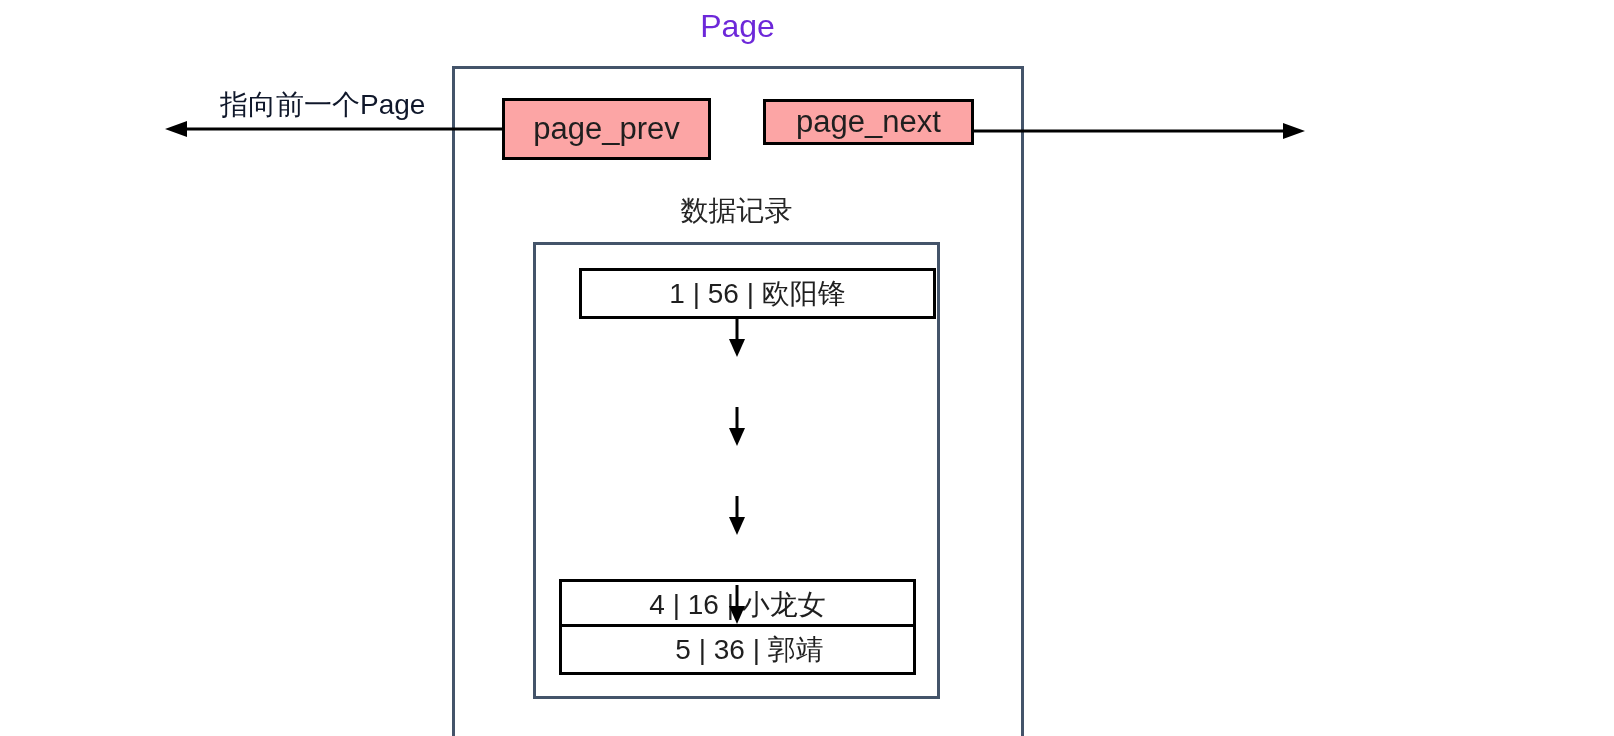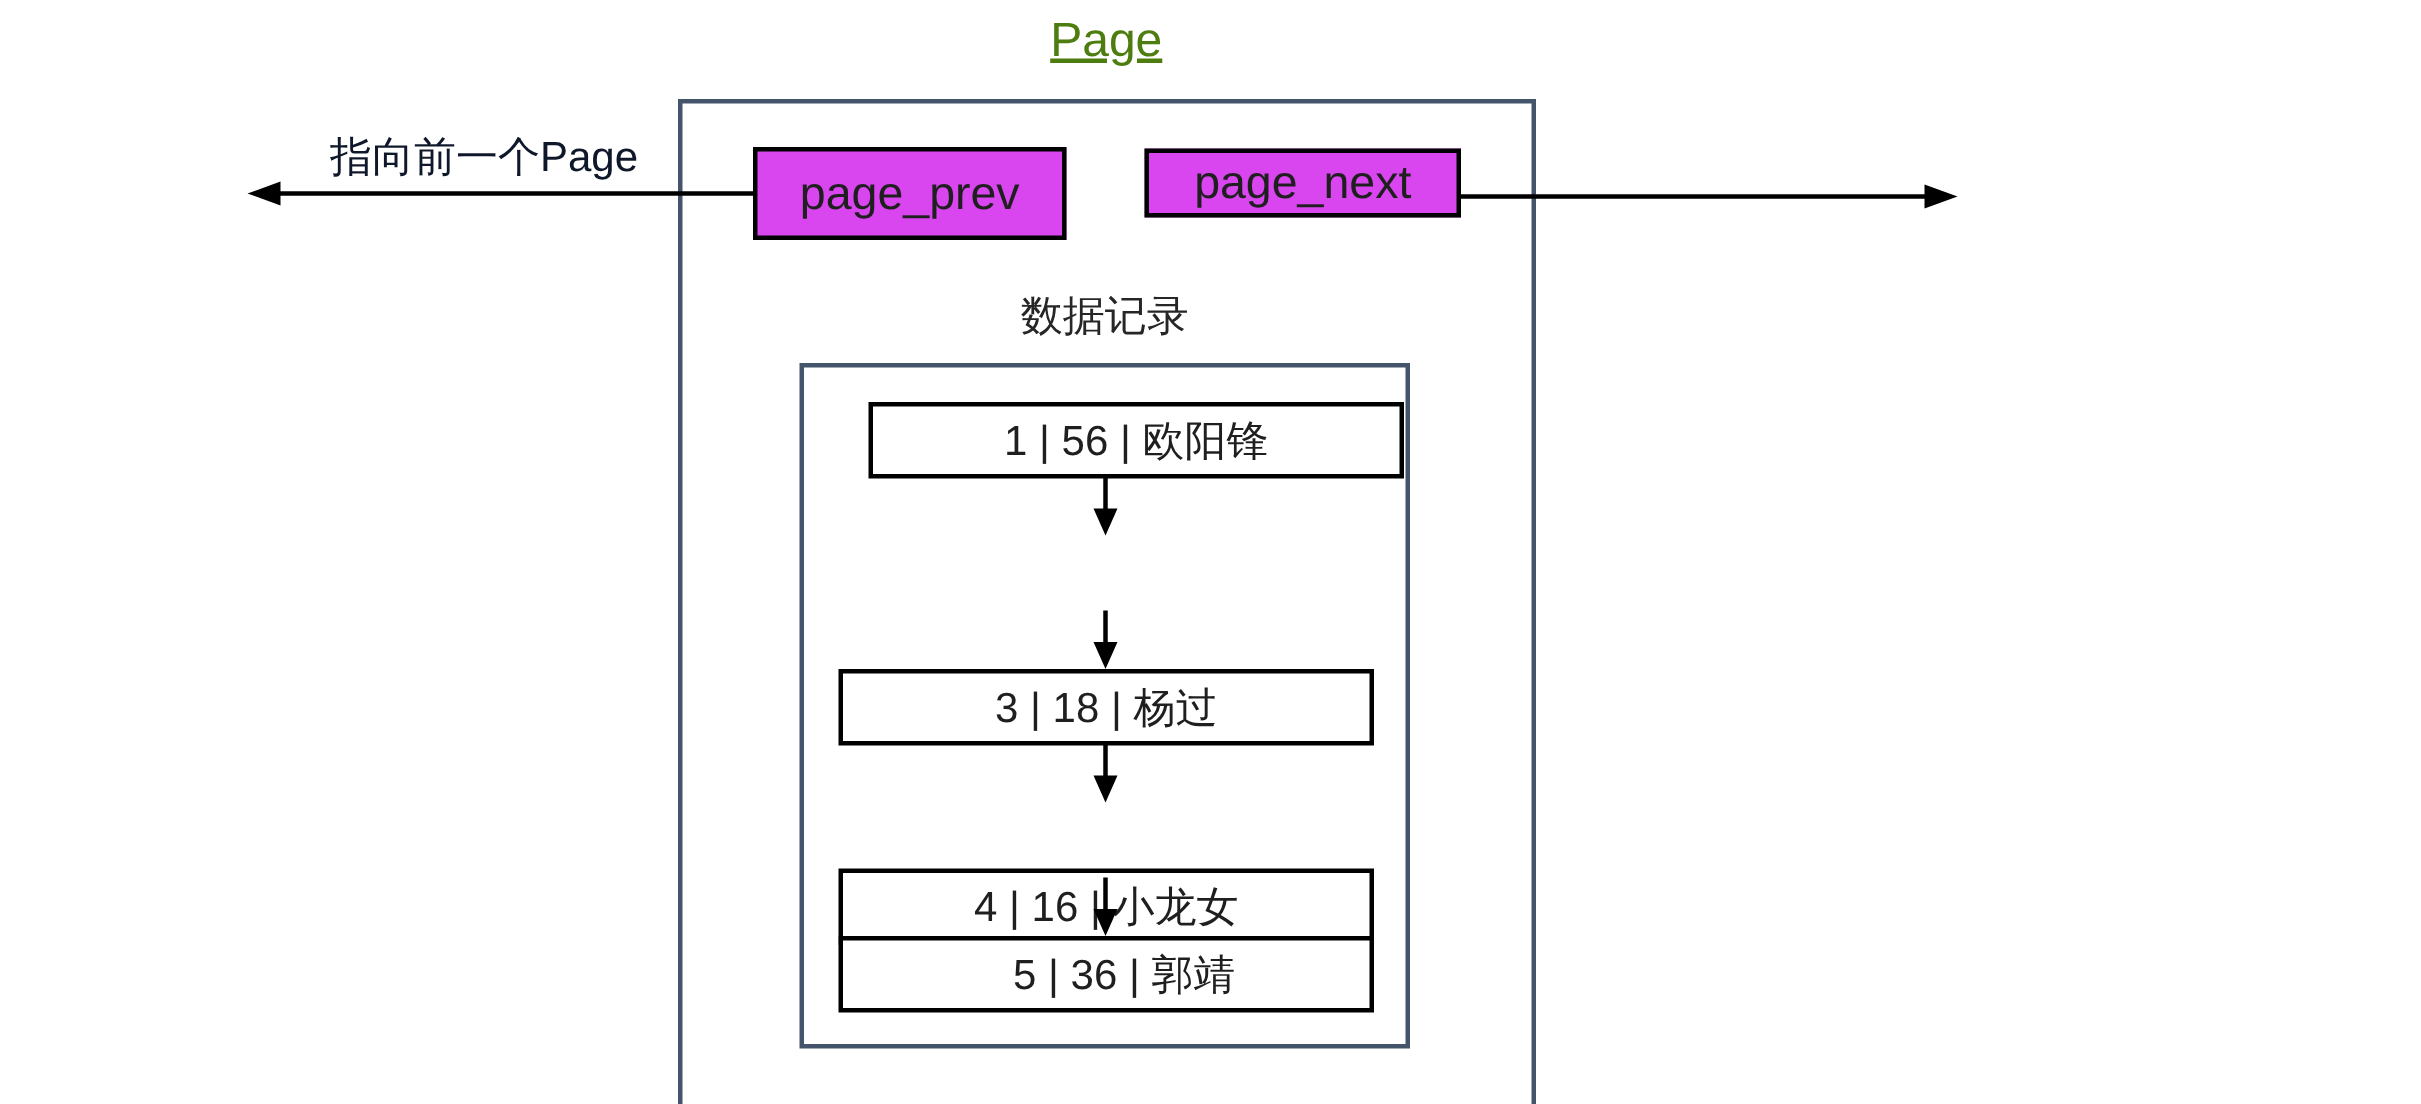--- a/index.html
+++ b/index.html
@@ -15,33 +15,32 @@
     background: #ffffff;
     overflow: hidden;
     color: #2b2b2b;
   }
   .abs { position: absolute; box-sizing: border-box; }
 
   .page-title {
     left: 452px; top: 8px; width: 571px;
     text-align: center;
     font-size: 32px;
-    color: #4d7c0f;
-    text-decoration: underline;
+    color: #6d28d9;
   }
 
   .outer-box {
     left: 452px; top: 66px; width: 572px; height: 690px;
     border: 3px solid #44546a;
     background: transparent;
   }
 
   .ptr-box {
     border: 3px solid #000000;
-    background: #d946ef;
+    background: #fca5a5;
     display: flex;
     align-items: center;
     justify-content: center;
     font-size: 31px;
     color: #1f1f1f;
   }
   .prev-box { left: 502px; top: 98px;  width: 209px; height: 62px; }
   .next-box { left: 763px; top: 99px;  width: 211px; height: 46px; }
 
   .arrow-label {
@@ -107,23 +106,20 @@
   </div>
   <div class="abs ptr-box next-box">
     <span>page_next</span>
   </div>
 
   <div class="abs arrow-label prev-label">指向前一个Page</div>
 
   <div class="abs record-box r0">
     <span>1 | 56 | 欧阳锋</span>
   </div>
-  <div class="abs record-box r2">
-    <span>3 | 18 | 杨过</span>
-  </div>
   <div class="abs record-box r3">
     <span>4 | 16 | 小龙女</span>
   </div>
   <div class="abs record-box r4">
     <span>5 | 36 | 郭靖</span>
   </div>
 
   <svg class="arrow-layer" viewBox="0 0 1614 736" xmlns="http://www.w3.org/2000/svg">
 
     <g>

